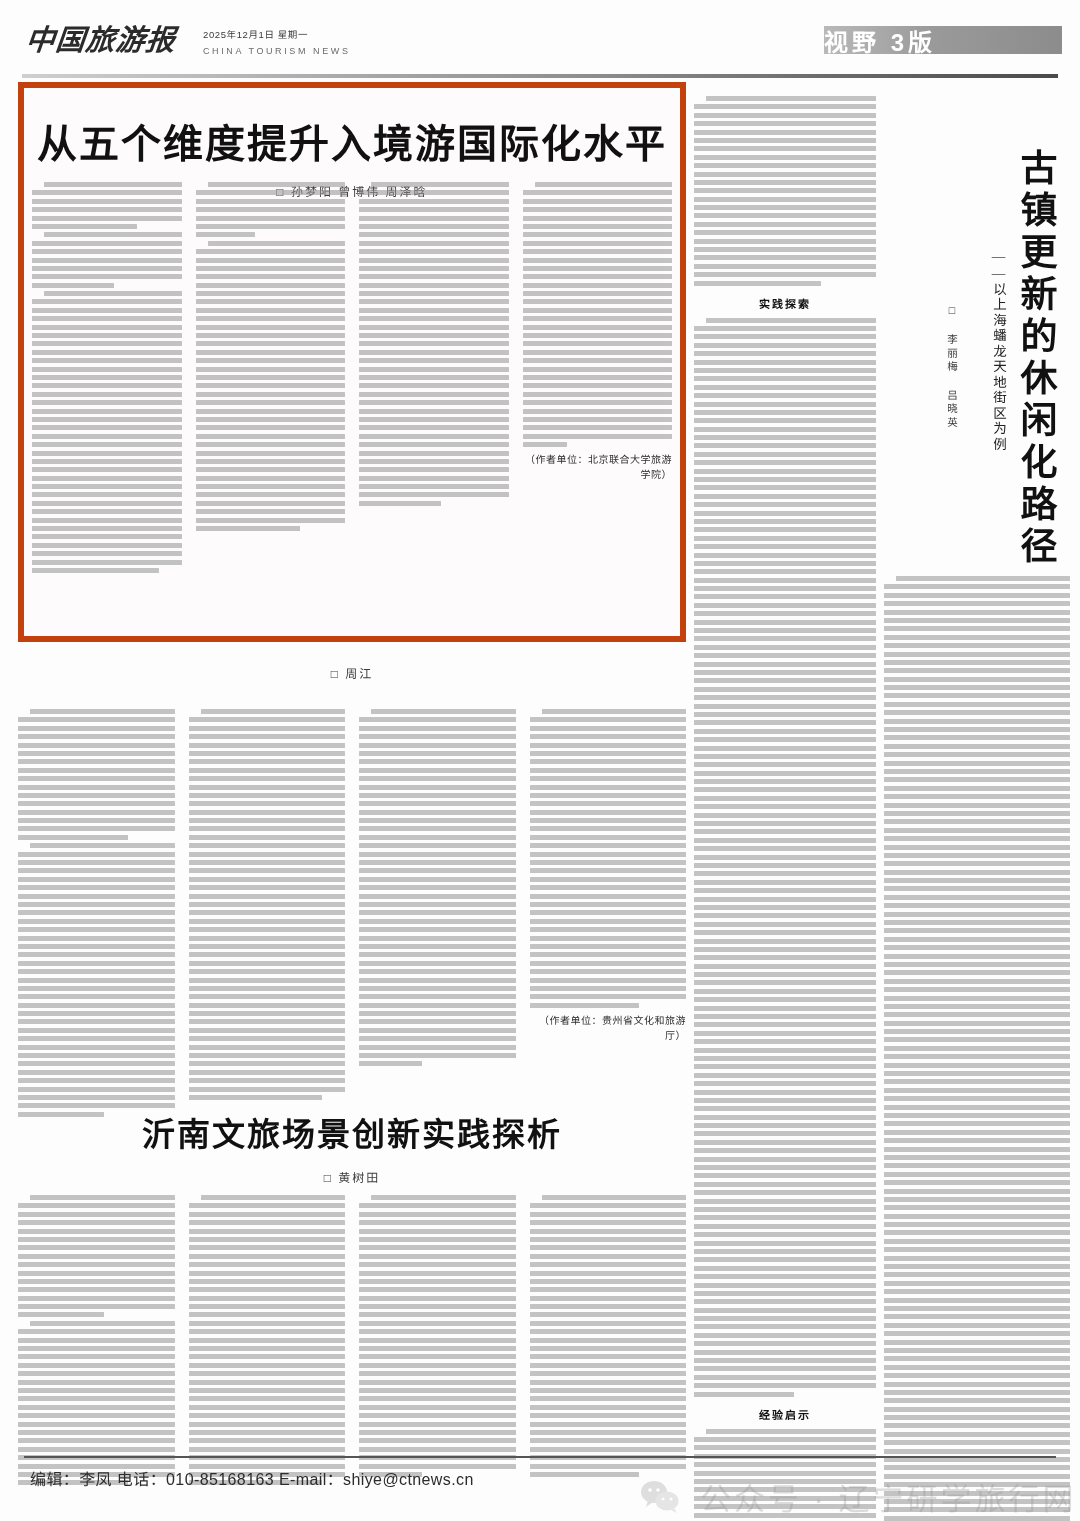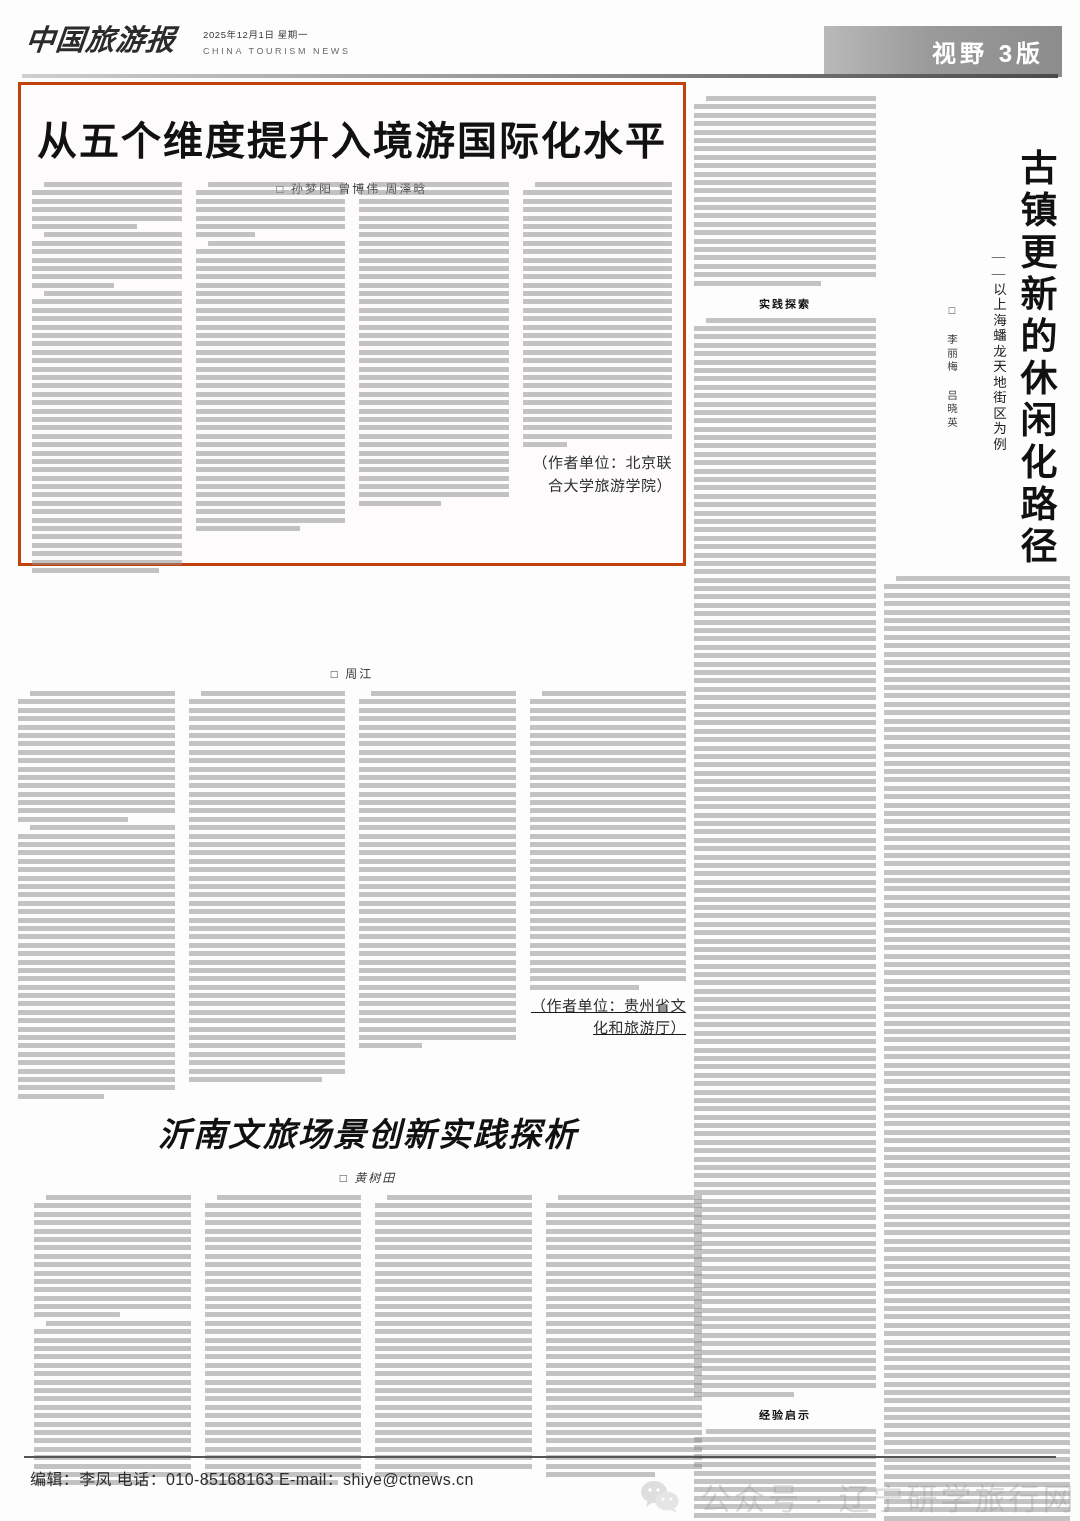--- a/index.html
+++ b/index.html
@@ -29,39 +29,38 @@
     font-family: "Liberation Sans", sans-serif;
     font-size: 9.5px; color: #3a3a3a; letter-spacing: .6px; white-space: nowrap;
   }
   .logo-en {
     font-family: "Liberation Sans", sans-serif;
     font-size: 9px; color: #6a6a6a; letter-spacing: 2.6px;
     margin-top: 5px; white-space: nowrap; text-align: right;
   }
   .section-banner {
     position: absolute; right: 18px; top: 26px;
-    width: 238px; height: 51px;
+    width: 238px; height: 28px;
     background: linear-gradient(90deg, #b9b9b9 0%, #9a9a9a 45%, #8c8c8c 100%);
-    display: flex; align-items: center; justify-content: flex-end;
-    padding-right: 18px;
+    display: flex; align-items: center; 
   }
   .section-banner span {
     color: #ffffff; font-size: 24px; font-weight: 700; letter-spacing: 4px;
     font-family: "Liberation Sans", sans-serif;
   }
   .masthead-rule {
     position: absolute; left: 22px; top: 74px; width: 1036px; height: 4px;
     background: linear-gradient(90deg, #cfcfcf 0%, #8d8d8d 55%, #4a4a4a 100%);
   }
 
   
   .feature-box {
     position: absolute; left: 18px; top: 82px;
-    width: 668px; height: 484px;
-    border: 3px solid #c2410c;
+    width: 668px; height: 560px;
+    border: 6px solid #c2410c;
     background: #fdfbfb;
     padding: 10px 12px 8px 12px;
   }
 
   
   .hl-main {
     text-align: center;
     font-size: 40px; font-weight: 700; letter-spacing: 2px;
     color: #111; margin-top: 14px;
     font-family: "Liberation Serif", "DejaVu Serif", serif;
@@ -89,30 +88,30 @@
   .para .ln.s55 { width: 55%; }
   .para .ln.s40 { width: 40%; }
   .para .ln.s85 { width: 85%; }
   .para .ln.s30 { width: 30%; }
 
   .subhead {
     text-align: center; font-size: 11px; font-weight: 700;
     color: #111; letter-spacing: 2px; margin: 9px 0 7px 0;
   }
   .affil {
-    font-size: 15px; color: #2e2e2e; text-align: right;
+    font-size: 10px; color: #2e2e2e; text-align: right;
     letter-spacing: .5px; margin-top: 5px; line-height: 1.5;
     font-family: "Liberation Sans", sans-serif;
   }
 
   
   .art1-body { position: absolute; left: 32px; top: 182px; width: 640px; height: 452px; }
   .art2 { position: absolute; left: 18px; top: 652px; width: 668px; height: 448px; }
-  .art2-body { margin-top: 10px; height: 358px; text-decoration: underline; }
-  .art3 { position: absolute; left: 34px; top: 1108px; width: 668px; height: 338px; font-style: italic; }
+  .art2-body { margin-top: 28px; height: 358px; }
+  .art3 { position: absolute; left: 18px; top: 1108px; width: 668px; height: 338px; }
   .art3-body { margin-top: 10px; height: 250px; }
 
   .mid-col { position: absolute; left: 694px; top: 96px; width: 182px; height: 1350px; }
 
   
   .vert-art { position: absolute; left: 884px; top: 96px; width: 186px; height: 1350px; }
   .vert-head {
     position: absolute; right: 8px; top: 52px;
     writing-mode: vertical-rl; text-orientation: upright;
     font-size: 37px; font-weight: 700; letter-spacing: 5px; color: #111;

